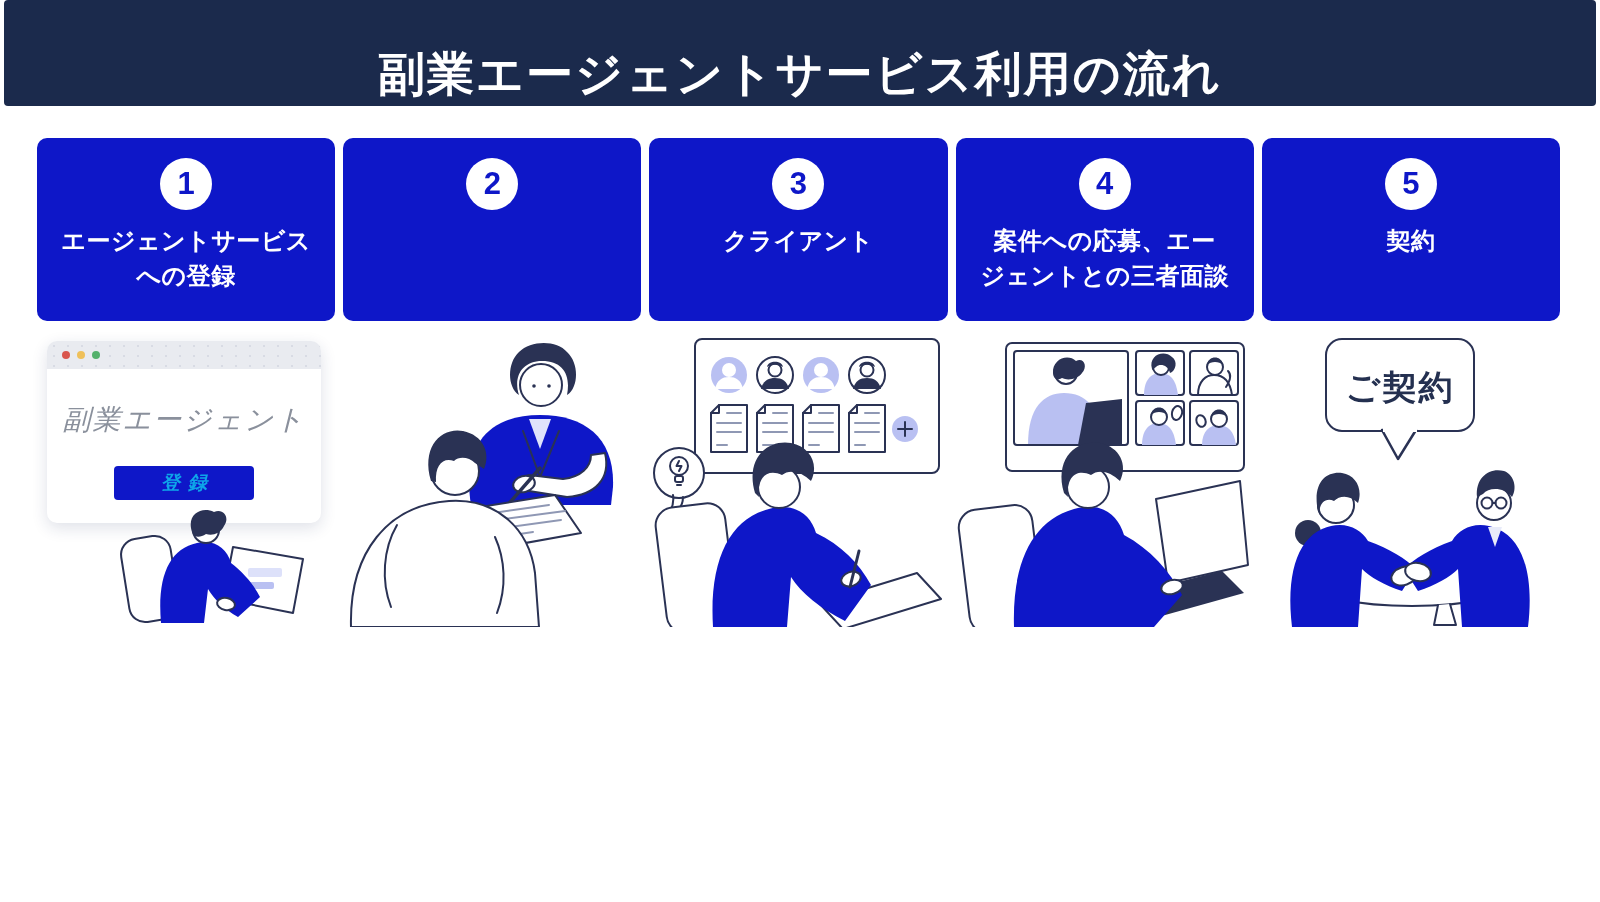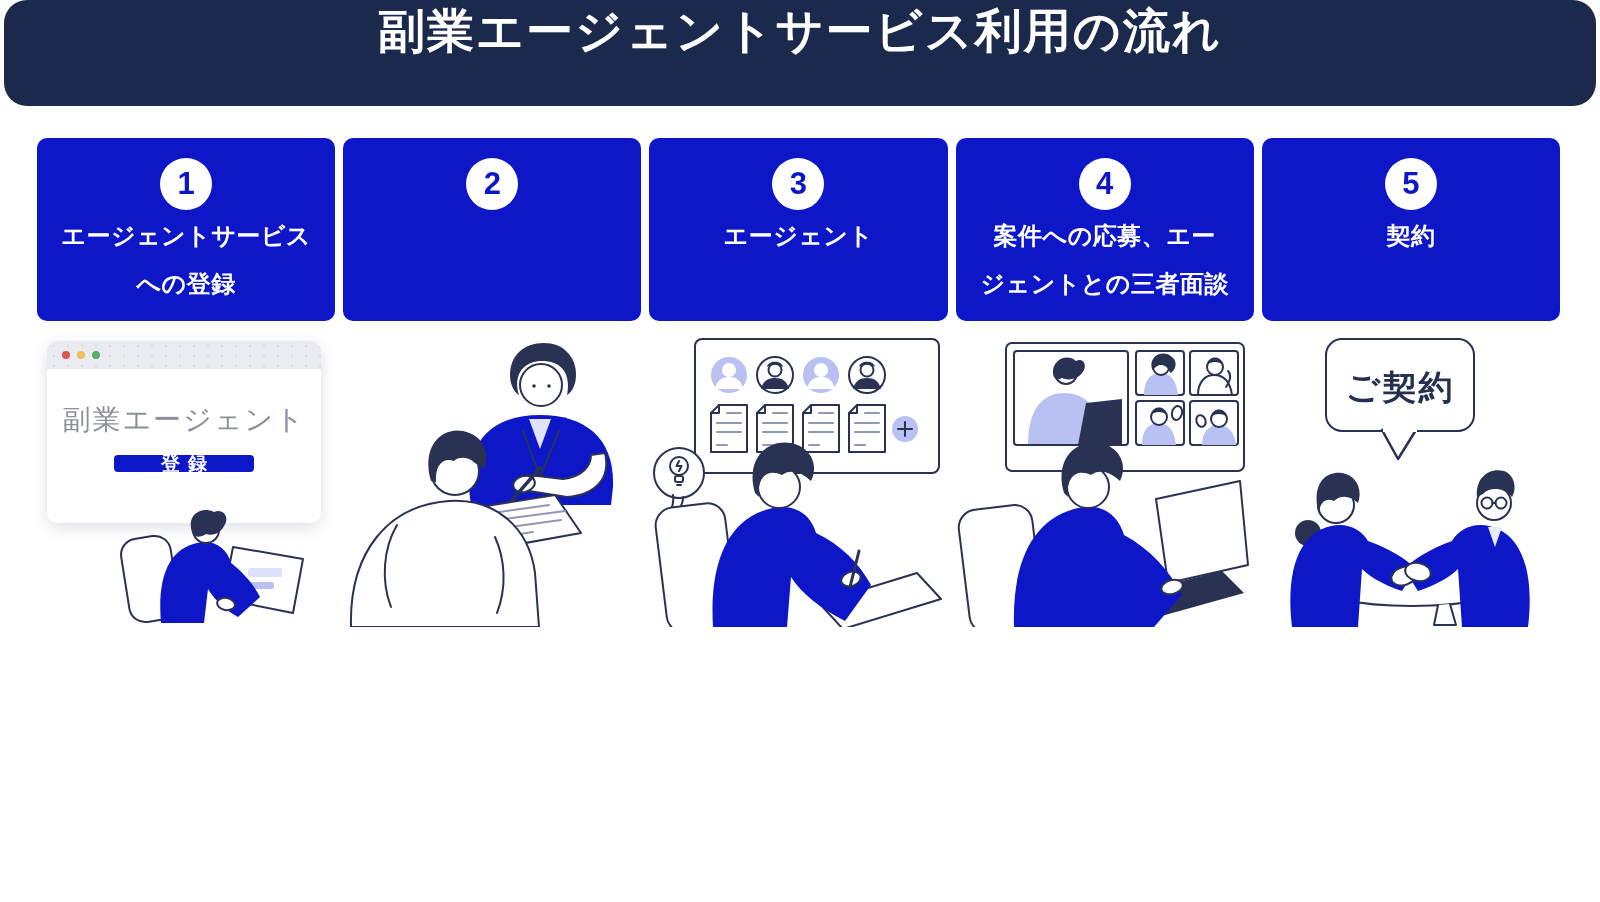--- a/index.html
+++ b/index.html
@@ -15,21 +15,21 @@
   *{box-sizing:border-box;margin:0;padding:0;}
   html,body{width:1600px;height:902px;}
   body{
     background:#ffffff;
     font-family:"Liberation Sans","DejaVu Sans",sans-serif;
     position:relative;overflow:hidden;
   }
   
   .header{
     margin:0 4px;height:106px;background:var(--navy);
-    border-radius:23px;display:flex;align-items:flex-start;justify-content:center;
+    border-radius:4px;display:flex;align-items:flex-end;justify-content:center;
   }
   .header h1{
     color:#ffffff;font-size:47px;font-weight:700;letter-spacing:2px;white-space:nowrap;
   }
   
   .row{
     display:grid;grid-template-columns:repeat(5,1fr);gap:8px;
     padding:0 40px 0 37px;
   }
   .steps-row{margin-top:32px;}
@@ -37,50 +37,51 @@
   .step-card{
     height:183px;background:var(--blue);border-radius:10px;
     display:flex;flex-direction:column;align-items:center;padding-top:20px;
   }
   .step-badge{
     width:52px;height:52px;border-radius:50%;background:#ffffff;
     color:var(--blue);font-size:31px;font-weight:700;
     display:flex;align-items:center;justify-content:center;flex:0 0 auto;
   }
   .step-label{
-    margin-top:2px;color:#ffffff;font-size:24px;font-weight:700;
-    line-height:48px;text-align:center;white-space:pre-line;letter-spacing:0.5px;
+    margin-top:13px;color:#ffffff;font-size:24px;font-weight:700;
+    line-height:35px;text-align:center;white-space:pre-line;letter-spacing:0.5px;
   }
   
   .illus-row{margin-top:14px;}
   .cell{position:relative;height:292px;}
   .cell svg{position:absolute;left:0;top:0;}
   
   .browser{
     position:absolute;left:10px;right:14px;top:6px;height:182px;
     background:#ffffff;border-radius:10px;
     box-shadow:0 5px 16px rgba(30,40,90,.14);
+    font-style:italic;
   }
   .browser-bar{
     height:28px;background:#e9ebf0;border-radius:10px 10px 0 0;
     display:flex;align-items:center;gap:7px;padding-left:15px;
     background-image:radial-gradient(#d8dbe4 1px,transparent 1px);
     background-size:14px 10px;
   }
   .tl-dot{width:8px;height:8px;border-radius:50%;display:inline-block;flex:0 0 auto;}
   .tl-red{background:var(--tl-red);}
   .tl-yellow{background:var(--tl-yellow);}
   .tl-green{background:var(--tl-green);}
   .browser-body{display:flex;flex-direction:column;align-items:center;}
   .site-title{
     margin-top:32px;color:#8a909c;font-size:28px;font-weight:500;letter-spacing:2px;
   }
   .register-btn{
-    margin-top:16px;width:140px;height:17px;background:var(--blue);
-    border:none;border-radius:4px;color:#ffffff;font-size:19px;font-weight:700;
+    margin-top:27px;width:140px;height:34px;background:var(--blue);
+    border:none;border-radius:4px;color:#0ea5e9;font-size:19px;font-weight:700;
     letter-spacing:8px;text-indent:8px;
     display:flex;align-items:center;justify-content:center;
     font-family:"Liberation Sans","DejaVu Sans",sans-serif;
   }
   .person-svg{left:auto !important;right:18px;top:auto !important;bottom:2px;}
   
   .ln{stroke:var(--line);fill:none;stroke-width:2;stroke-linecap:round;stroke-linejoin:round;}
   .fw{fill:#ffffff;stroke:var(--line);stroke-width:2;stroke-linecap:round;stroke-linejoin:round;}
   .fb{fill:var(--blue);stroke:none;}
   .fl{fill:var(--lav);stroke:none;}
@@ -98,21 +99,21 @@
   <div class="step-card">
     <div class="step-badge">1</div>
     <div class="step-label">エージェントサービス
 への登録</div>
   </div>
   <div class="step-card">
     <div class="step-badge">2</div>
   </div>
   <div class="step-card">
     <div class="step-badge">3</div>
-    <div class="step-label">エージェント</div>
+    <div class="step-label">クライアント</div>
   </div>
   <div class="step-card">
     <div class="step-badge">4</div>
     <div class="step-label">案件への応募、エー
 ジェントとの三者面談</div>
   </div>
   <div class="step-card">
     <div class="step-badge">5</div>
     <div class="step-label">契約</div>
   </div>

